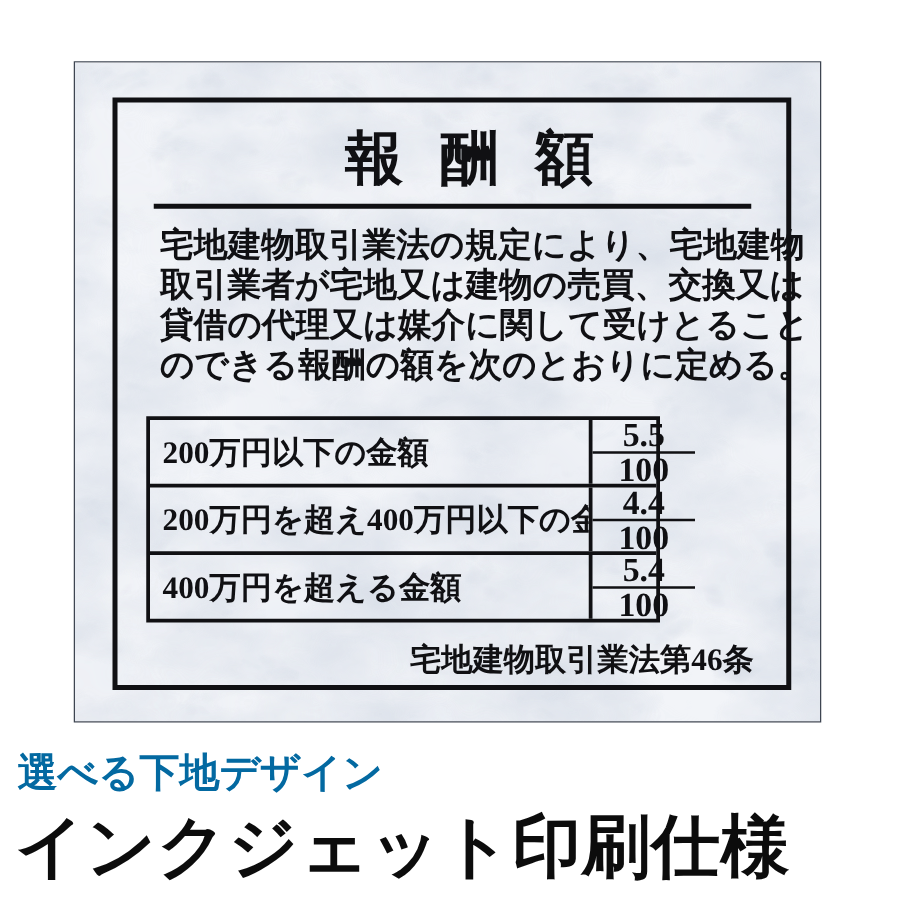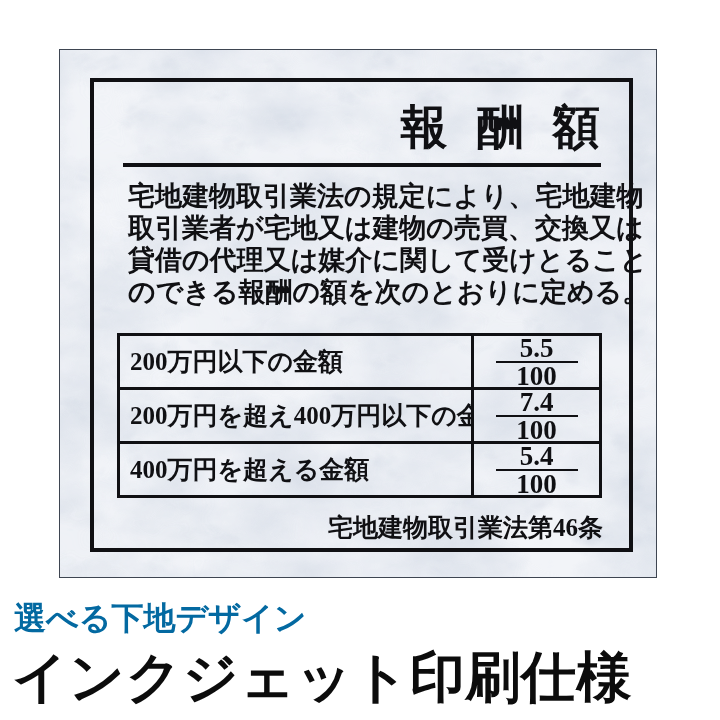--- a/index.html
+++ b/index.html
@@ -23,21 +23,21 @@
 
   .frame {
     position: absolute; left: 30px; top: 28px;
     width: 543px; height: 474px;
     box-sizing: border-box;
     border: 4px solid #101013;
   }
 
   .sign-title {
     margin-top: 17px;
-    text-align: right;
+    text-align: center;
     font-size: 47px;
     font-weight: 700;
     line-height: 56px;
     letter-spacing: 0.62em;
     text-indent: 0.62em;
     white-space: nowrap;
     padding-left: 28px;
   }
   .rule {
     width: 478px; height: 4px;
@@ -51,21 +51,21 @@
     line-height: 32px;
   }
   .bline {
     text-align: justify;
     text-align-last: justify;
     text-justify: inter-character;
     white-space: nowrap;
   }
 
   .feetable {
-    width: 485px;
+    width: 411px;
     margin: 25px 0 0 23px;
     box-sizing: border-box;
     border: 3px solid #101013;
   }
   .frow { display: flex; height: 51px; border-top: 3px solid #101013; }
   .frow:first-child { border-top: none; }
   .fcell-label {
     flex: 0 0 341px;
     border-right: 3px solid #101013;
     display: flex; align-items: center;
@@ -161,21 +161,21 @@
           <div class="fcell-frac">
             <div class="fnum">5.5</div>
             <div class="fbar"></div>
             <div class="fden">100</div>
           </div>
         </div>
 
         <div class="frow">
           <div class="fcell-label">200万円を超え400万円以下の金額</div>
           <div class="fcell-frac">
-            <div class="fnum">7.4</div>
+            <div class="fnum">4.4</div>
             <div class="fbar"></div>
             <div class="fden">100</div>
           </div>
         </div>
 
         <div class="frow">
           <div class="fcell-label">400万円を超える金額</div>
           <div class="fcell-frac">
             <div class="fnum">5.4</div>
             <div class="fbar"></div>

